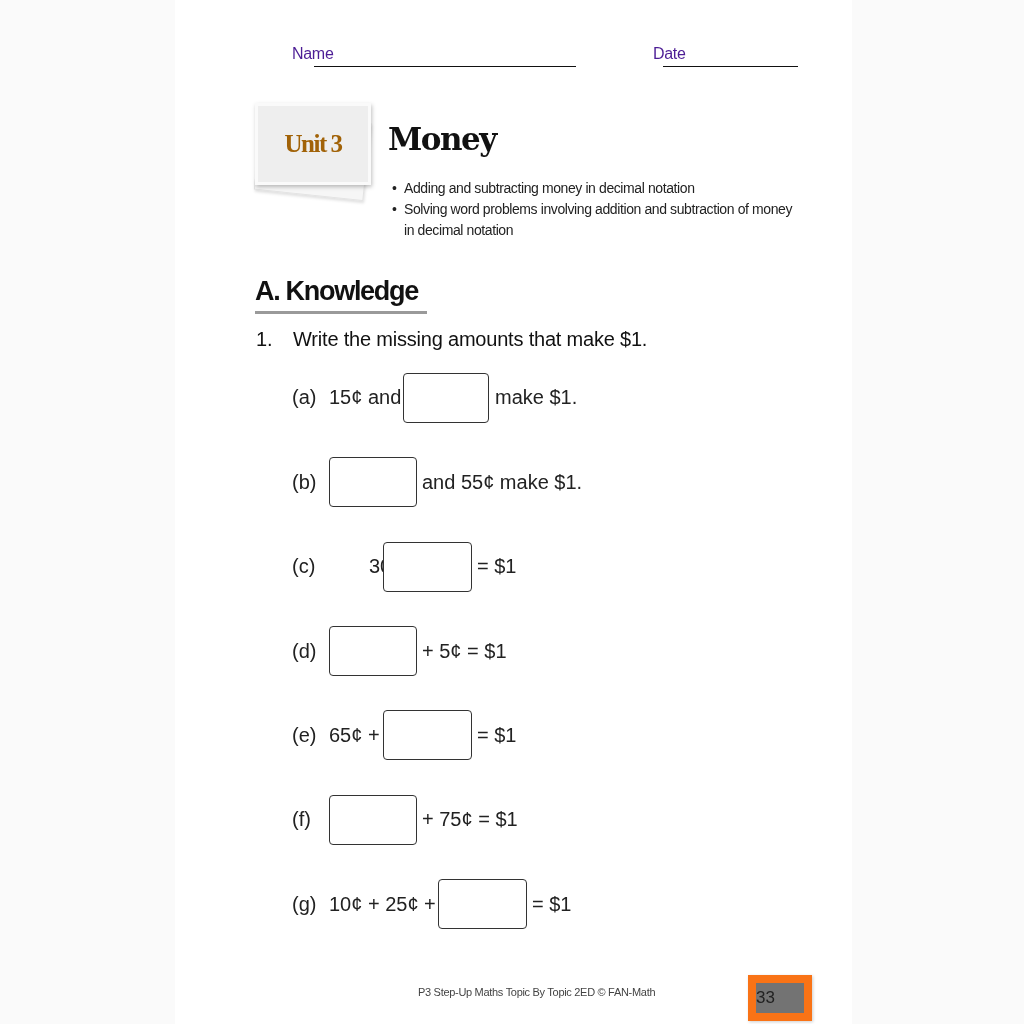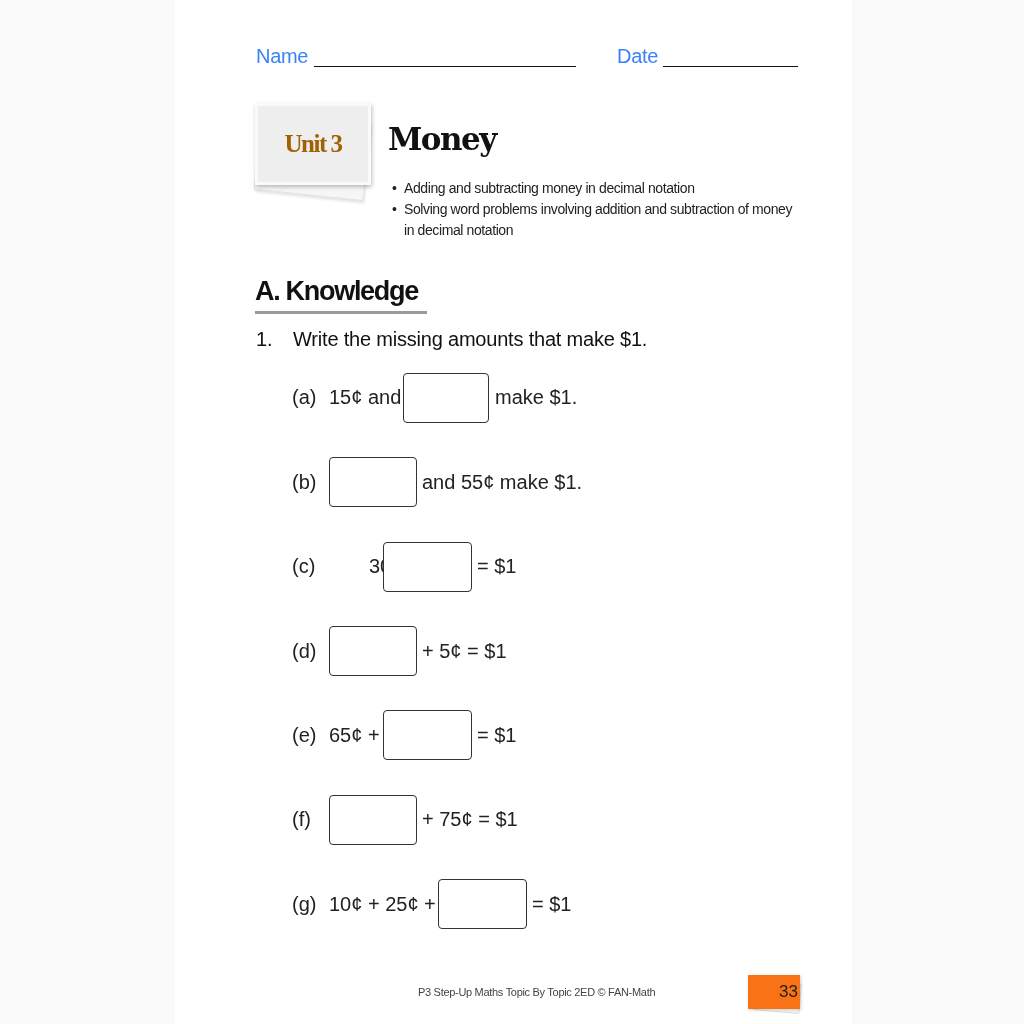--- a/index.html
+++ b/index.html
@@ -9,21 +9,21 @@
       font-family: "Liberation Sans", "DejaVu Sans", sans-serif;
       color: #111;
     }
     .edge-left { position: absolute; left: 0; top: 0; width: 175px; height: 1024px; background: #fafafa; }
     .edge-right { position: absolute; right: 0; top: 0; width: 172px; height: 1024px; background: #fafafa; }
     .page { position: absolute; left: 175px; top: 0; width: 677px; height: 1024px; background: #fff; }
 
     .abs { position: absolute; }
 
     
-    .hdr-label { font-size: 20px; color: #3b82f6; letter-spacing: -0.3px; }
+    .hdr-label { font-size: 16px; color: #4c1d95; letter-spacing: -0.3px; margin-left: 36px; }
     .hdr-line { border-bottom: 1.5px solid #111; height: 0; }
 
     
     .card-back {
       position: absolute; left: 262px; top: 112px; width: 108px; height: 76px;
       background: #f6f6f6; border: 1px solid #e2e2e2;
       transform: rotate(6deg); transform-origin: left top;
       box-shadow: 1px 2px 3px rgba(0,0,0,0.12);
     }
     .card-front {
@@ -53,22 +53,22 @@
       box-sizing: border-box;
     }
 
     .footer-text { font-size: 11px; color: #444; letter-spacing: -0.3px; }
     .pg-back {
       position: absolute; left: 756px; top: 980px; width: 44px; height: 28px;
       background: #f7f7f7; border: 1px solid #e0e0e0; transform: rotate(5deg); transform-origin: left top;
     }
     .pg-front {
       position: absolute; left: 748px; top: 975px; width: 48px; height: 30px;
-      background: #f97316; border: 2px solid #f97316; box-shadow: 1px 1px 3px rgba(0,0,0,0.2);
-      display: flex; align-items: center; justify-content: flex-end; font-size: 17px; color: #222;
+      background: #737373; border: 8px solid #f97316; box-shadow: 1px 1px 3px rgba(0,0,0,0.2);
+      display: flex; align-items: center; justify-content: flex-start; font-size: 17px; color: #222;
     }
   </style>
 </head>
 <body>
 
 <div class="edge-left"></div>
 <div class="edge-right"></div>
 <div class="page"></div>
 
 <div class="abs hdr-label" style="left:256px; top:45px;">Name</div>

